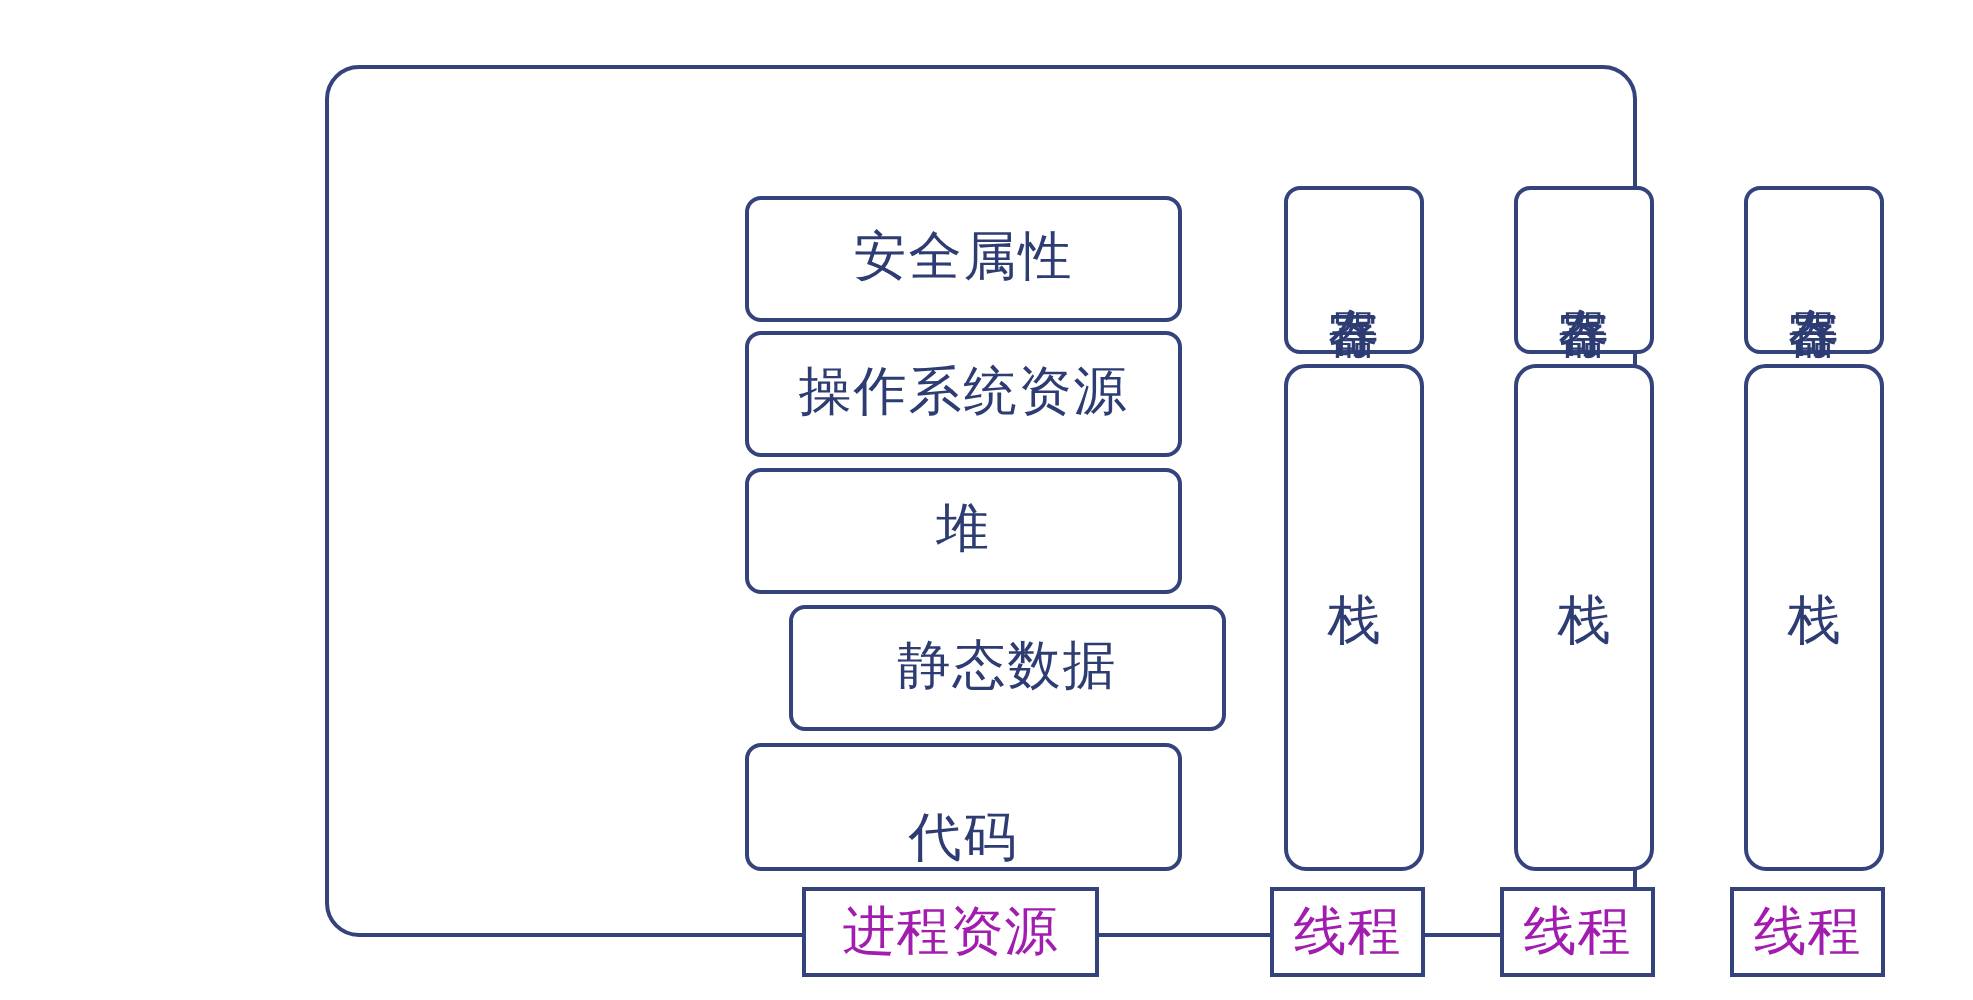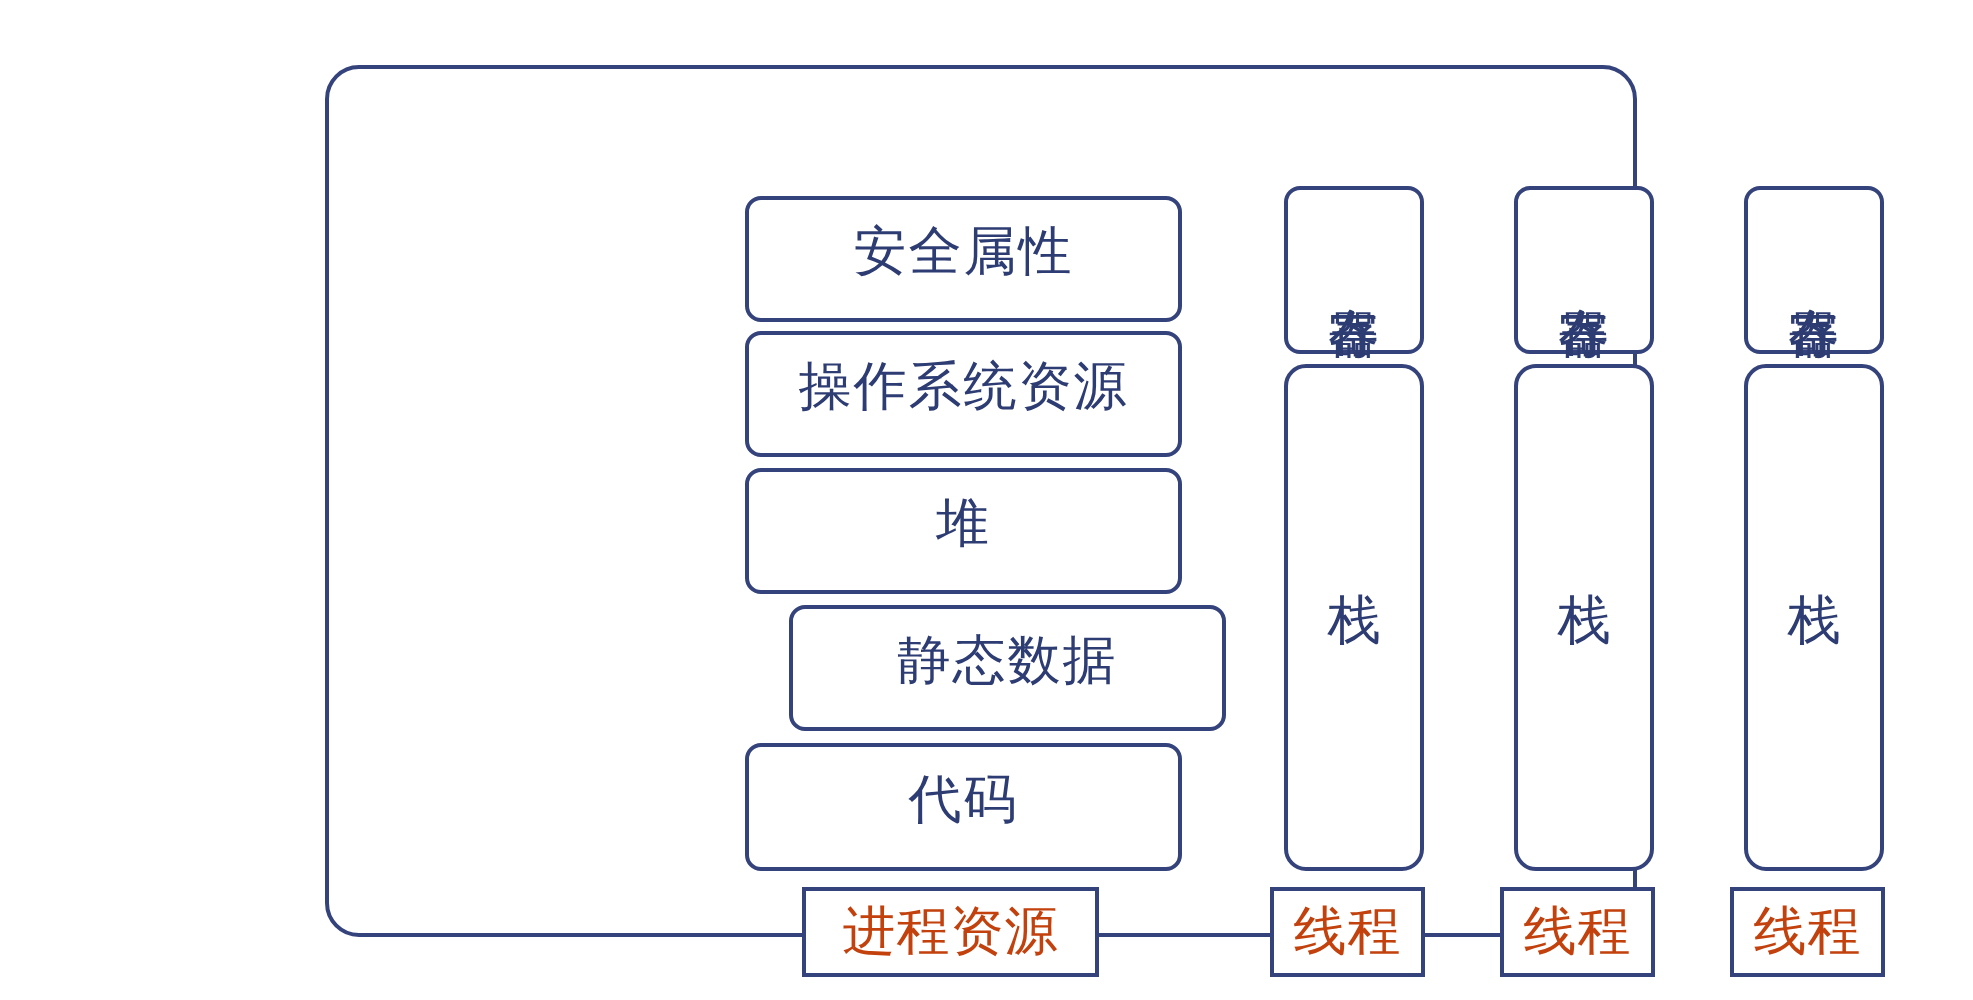--- a/index.html
+++ b/index.html
@@ -34,21 +34,20 @@
     background: #ffffff;
   }
 
   
   .proc-col {
     position: absolute;
     left: 416px;
     top: 127px;
     width: 437px;
     height: 675px;
-    font-family: Liberation Mono, monospace;
   }
   .proc-region {
     position: absolute;
     left: 0;
     width: 437px;
     border: 4px solid #35437c;
     border-radius: 16px;
     box-sizing: border-box;
     background: #ffffff;
     display: flex;
@@ -59,21 +58,21 @@
     font-size: 53px;
     line-height: 1;
     color: #2d3c72;
     letter-spacing: 2px;
     transform: translateY(-4px);
   }
   .pr0 { top: 0px;   height: 126px; }
   .pr1 { top: 135px; height: 126px; }
   .pr2 { top: 272px; height: 126px; }
   .pr3 { top: 409px; height: 126px; margin-left: 44px; }
-  .pr4 { top: 547px; height: 128px; }
+  .pr4 { top: 547px; height: 128px; align-items: flex-end; }
 
   
   .thread-col {
     position: absolute;
     top: 117px;
     width: 140px;
     height: 685px;
   }
   .tc0 { left: 955px; }
   .tc1 { left: 1185px; }
@@ -131,21 +130,21 @@
     border-radius: 0;
     box-sizing: border-box;
     background: #ffffff;
     display: flex;
     align-items: center;
     justify-content: center;
   }
   .caption-box .clabel {
     font-size: 53px;
     line-height: 1;
-    color: #c2410c;
+    color: #a21caf;
     letter-spacing: 1px;
     transform: translateY(-2px);
   }
 
   .cap-process { left: 473px;  top: 818px; width: 297px; height: 90px; }
   .cap-thread0 { left: 941px;  top: 818px; width: 155px; height: 90px; }
   .cap-thread1 { left: 1171px; top: 818px; width: 155px; height: 90px; }
   .cap-thread2 { left: 1401px; top: 818px; width: 155px; height: 90px; }
 </style>
 </head>

